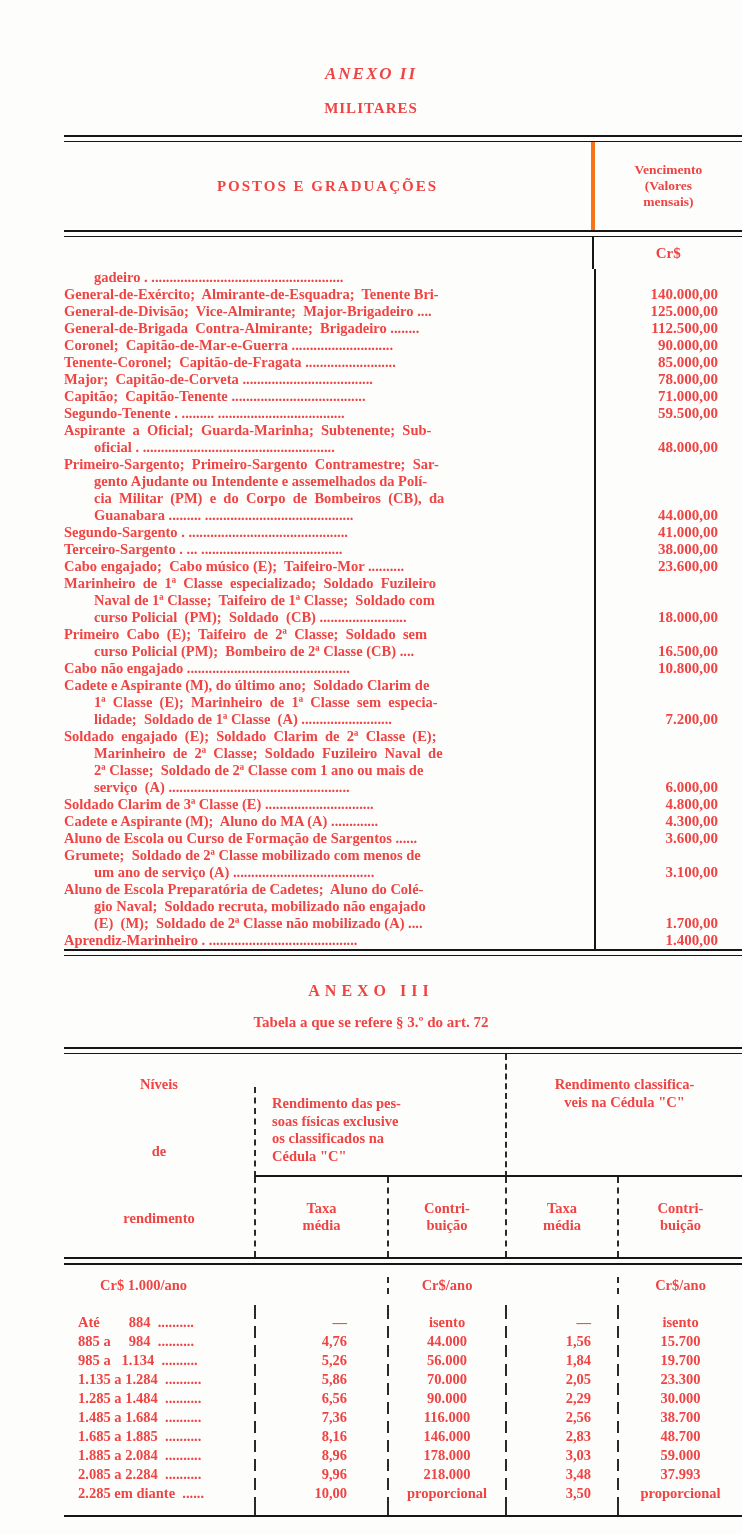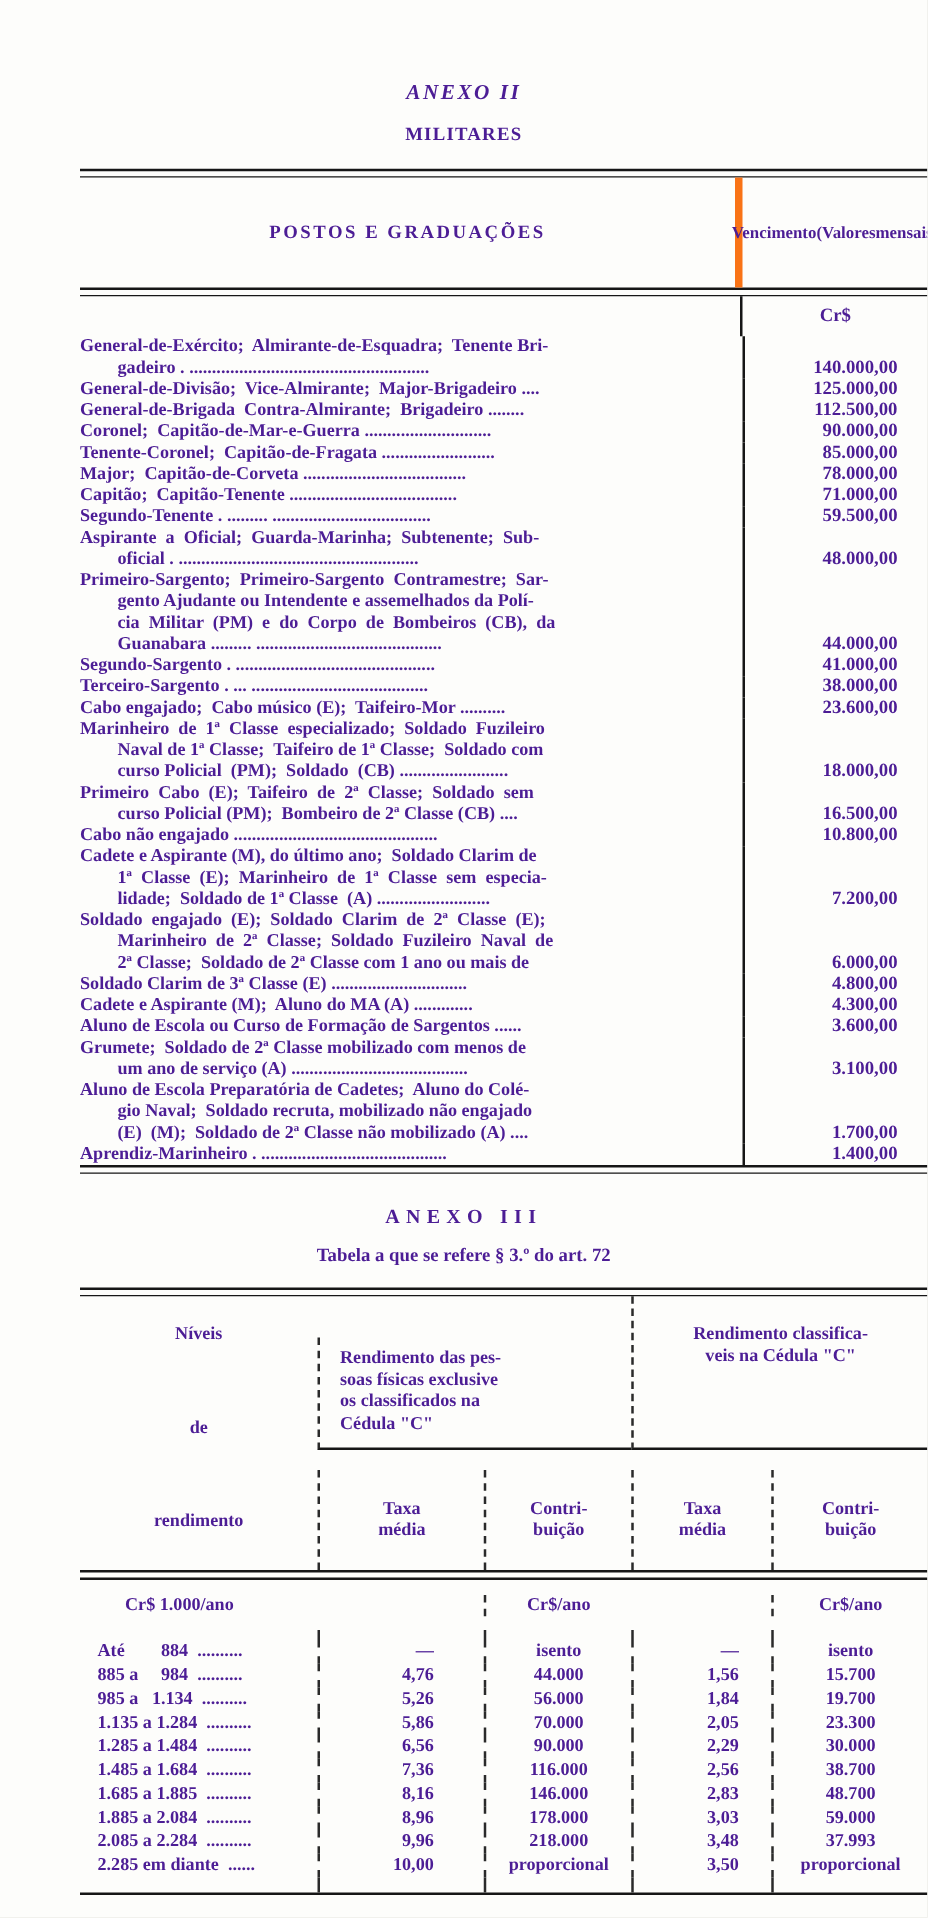--- a/index.html
+++ b/index.html
@@ -1,33 +1,33 @@
 <!DOCTYPE html>
 <html><head>
 <meta charset="utf-8">
 <style>
   html,body{margin:0;padding:0;background:#e8e8e4;}
   .page{
-    width:742px;height:1534px;background:#fdfdfb;color:#4c1d95;
+    width:742px;height:1534px;background:#fdfdfb;color:#ef4444;
     font-family:"Liberation Serif","DejaVu Serif",serif;font-weight:700;
     position:relative;overflow:hidden;box-sizing:border-box;padding-top:64px;
   }
   .center{text-align:center;}
   .title-anexo2{font-style:italic;font-size:17px;letter-spacing:2px;margin-bottom:16px;}
   .title-militares{font-size:15px;letter-spacing:1px;margin-bottom:18px;}
   .content{margin-left:64px;width:678px;}
   
   .hrule{height:4px;border-top:2px solid #161616;border-bottom:1px solid #161616;}
   .hrule-heavy{height:4px;border-top:2px solid #161616;border-bottom:2px solid #161616;}
   .hrule-single{border-top:2px solid #161616;height:0;}
   
   .t1-head{display:flex;align-items:stretch;height:88px;}
   .t1-head-postos{width:530px;display:flex;align-items:center;justify-content:center;
     font-size:15px;letter-spacing:2px;}
-  .t1-head-venc{width:148px;border-left:6px solid #f97316;display:flex;flex-direction:row;
+  .t1-head-venc{width:148px;border-left:4px solid #f97316;display:flex;flex-direction:column;
     align-items:center;justify-content:center;font-size:13.5px;line-height:16px;}
   .t1-cur-row{display:flex;height:32px;}
   .t1-cur-spacer{width:530px;}
   .t1-cur{width:148px;border-left:2px solid #161616;display:flex;align-items:center;
     justify-content:center;font-size:15px;}
   .t1-row{display:flex;align-items:flex-end;}
   .t1-label{width:530px;font-size:14.5px;line-height:17px;}
   .t1-line{white-space:pre;overflow:hidden;}
   .t1-line.cont{padding-left:30px;}
   .t1-value{width:134px;border-left:2px solid #161616;text-align:right;font-size:15px;
@@ -38,21 +38,21 @@
   .title-tabela{font-size:15px;margin-bottom:16px;}
   
   .t2-head{display:grid;grid-template-columns:190px 133px 118px 112px 125px;}
   .t2-niveis{grid-column:1;grid-row:1/3;display:flex;flex-direction:column;align-items:center;
     justify-content:space-between;padding:22px 0 30px 0;font-size:14.5px;}
   .t2-group1{grid-column:2/4;grid-row:1;border-left:2px dashed #2a2a2a;border-bottom:2px solid #161616;
     padding:8px 6px 10px 16px;font-size:14.5px;line-height:17.5px;margin-top:33px;}
   .t2-group2{grid-column:4/6;grid-row:1;border-left:2px dashed #2a2a2a;border-bottom:2px solid #161616;
     padding:22px 4px 10px 4px;font-size:14.5px;line-height:17.5px;text-align:center;}
   .t2-sub{grid-row:2;display:flex;flex-direction:column;align-items:center;justify-content:center;
-    height:80px;font-size:14.5px;line-height:17px;border-left:2px dashed #2a2a2a;text-align:center;margin-top:16px;}
+    height:80px;font-size:14.5px;line-height:17px;border-left:2px dashed #2a2a2a;text-align:center;}
   .t2-grid{display:grid;grid-template-columns:190px 133px 118px 112px 125px;}
   .t2-cell{border-left:2px dashed #2a2a2a;box-sizing:border-box;}
   .t2-unit-row{height:40px;align-items:center;}
   .t2-unit-nivel{padding-left:36px;font-size:14.5px;}
   .t2-unit-cr{text-align:center;font-size:14.5px;}
   .t2-row{height:19px;}
   .t2-nivel{padding-left:14px;font-size:14.5px;white-space:pre;overflow:hidden;line-height:19px;}
   .t2-taxa1{text-align:right;padding-right:40px;font-size:14.5px;line-height:19px;}
   .t2-contrib{text-align:center;font-size:14.5px;line-height:19px;}
   .t2-taxa2{text-align:right;padding-right:26px;font-size:14.5px;line-height:19px;}
@@ -78,22 +78,22 @@
         </div>
     </div>
     <div class="hrule"></div>
     <div class="t1-cur-row">
       <div class="t1-cur-spacer"></div>
       <div class="t1-cur">Cr$</div>
     </div>
     <div id="t1-rows">
         <div class="t1-row">
           <div class="t1-label">
+            <div class="t1-line cont">gadeiro . .....................................................</div>
             <div class="t1-line">General-de-Exército;  Almirante-de-Esquadra;  Tenente Bri-</div>
-            <div class="t1-line cont">gadeiro . .....................................................</div>
           </div>
           <div class="t1-value">140.000,00</div>
         </div>
         <div class="t1-row">
           <div class="t1-label">
             <div class="t1-line">General-de-Divisão;  Vice-Almirante;  Major-Brigadeiro ....</div>
           </div>
           <div class="t1-value">125.000,00</div>
         </div>
         <div class="t1-row">
@@ -193,20 +193,21 @@
             <div class="t1-line cont">1ª  Classe  (E);  Marinheiro  de  1ª  Classe  sem  especia-</div>
             <div class="t1-line cont">lidade;  Soldado de 1ª Classe  (A) .........................</div>
           </div>
           <div class="t1-value">7.200,00</div>
         </div>
         <div class="t1-row">
           <div class="t1-label">
             <div class="t1-line">Soldado  engajado  (E);  Soldado  Clarim  de  2ª  Classe  (E);</div>
             <div class="t1-line cont">Marinheiro  de  2ª  Classe;  Soldado  Fuzileiro  Naval  de</div>
             <div class="t1-line cont">2ª Classe;  Soldado de 2ª Classe com 1 ano ou mais de</div>
+            <div class="t1-line cont">serviço  (A) ..................................................</div>
           </div>
           <div class="t1-value">6.000,00</div>
         </div>
         <div class="t1-row">
           <div class="t1-label">
             <div class="t1-line">Soldado Clarim de 3ª Classe (E) ..............................</div>
           </div>
           <div class="t1-value">4.800,00</div>
         </div>
         <div class="t1-row">

